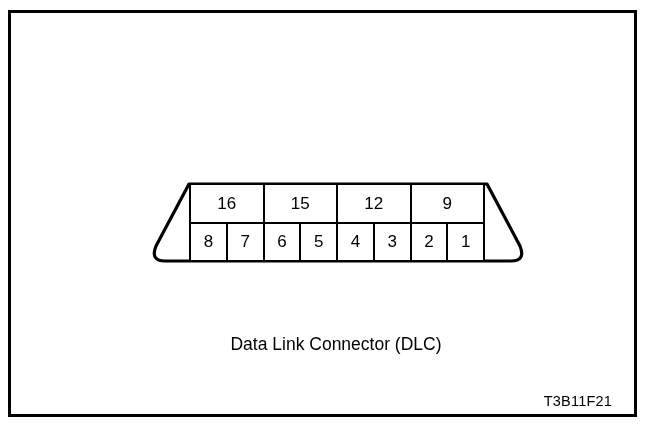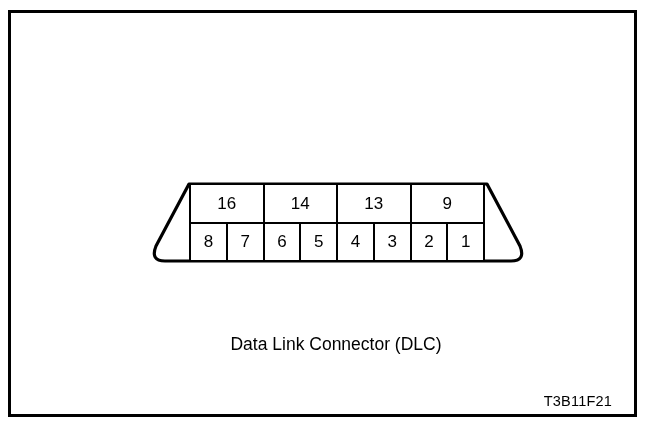--- a/index.html
+++ b/index.html
@@ -118,22 +118,22 @@
                Q 383 86 368 86
                L 22 86
                Q 7 86 13 71
                Z" fill="#ffffff" stroke="#000000" stroke-width="3.2" stroke-linejoin="round" stroke-linecap="round"></path>
     </svg>
 
     <div id="pin-grid">
 
       <div class="pin-row row-top">
         <div class="pin-cell">16</div>
-        <div class="pin-cell">14</div>
-        <div class="pin-cell">13</div>
+        <div class="pin-cell">15</div>
+        <div class="pin-cell">12</div>
         <div class="pin-cell">9</div>
       </div>
 
       <div class="pin-row row-bottom">
         <div class="pin-cell">8</div>
         <div class="pin-cell">7</div>
         <div class="pin-cell">6</div>
         <div class="pin-cell">5</div>
         <div class="pin-cell">4</div>
         <div class="pin-cell">3</div>

